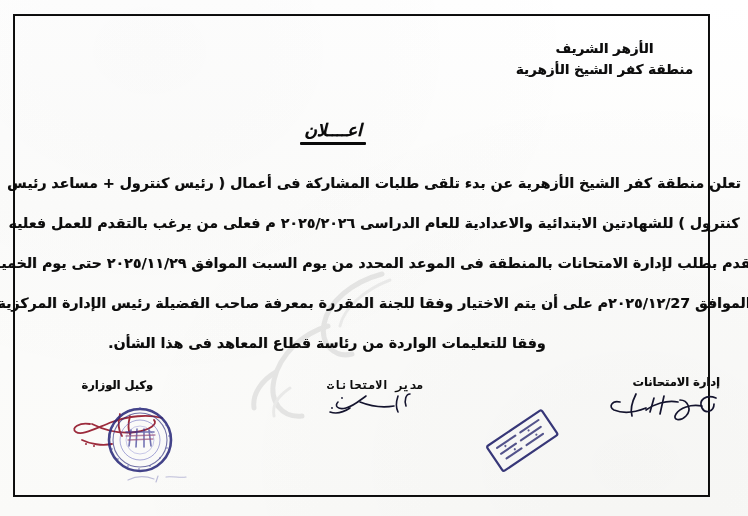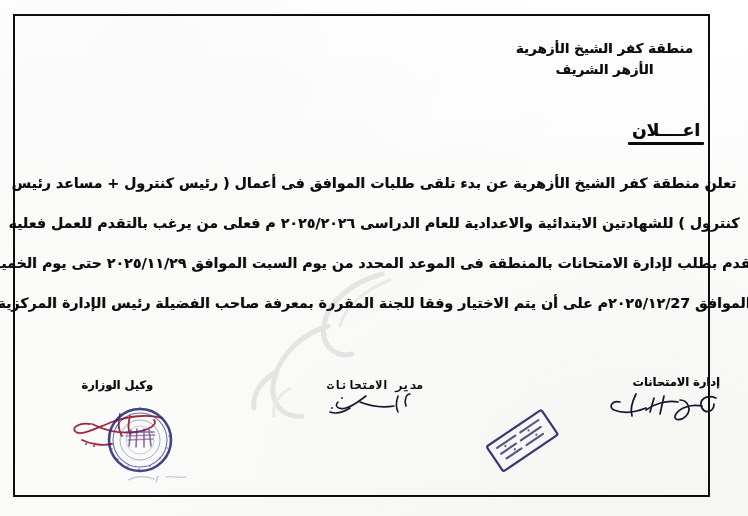--- a/index.html
+++ b/index.html
@@ -81,21 +81,22 @@
     white-space: nowrap;
     text-shadow: 0.4px 0 0 rgba(0,0,0,0.55);
   }
 
   
   #title-wrap {
     position: absolute;
     left: 2px;
     right: 0;
     top: 120px;
-    text-align: right;
+    text-align: center;
+    font-style: italic;
   }
   #title-inner {
     display: inline-block;
     position: relative;
     padding: 0 6px 5px 6px;
     transform: translateX(-42px);
   }
   #announce-title {
     font-size: 17px;
     font-weight: bold;
@@ -201,43 +202,46 @@
     </g>
     <g fill="none" stroke="#b4b4b4" stroke-width="3" stroke-linecap="round">
       <path d="M158 12 C 132 22, 112 40, 108 58"></path>
       <path d="M58 120 C 46 128, 40 138, 42 148"></path>
     </g>
   </svg>
 
   <div id="frame"></div>
 
   <div id="header">
+    <div class="hline">الأزهر الشريف</div>
     <div class="hline">منطقة كفر الشيخ الأزهرية</div>
-    <div class="hline">الأزهر الشريف</div>
   </div>
 
   <div id="title-wrap">
     <span id="title-inner">
       <span id="announce-title">اعــــلان</span>
       <span id="title-underline"></span>
     </span>
   </div>
 
   <div id="body-text">
     <div class="bline">
-        <span>تعلن منطقة كفر الشيخ الأزهرية عن بدء تلقى طلبات الموافق فى أعمال ( رئيس كنترول + مساعد رئيس</span>
+        <span>تعلن منطقة كفر الشيخ الأزهرية عن بدء تلقى طلبات المشاركة فى أعمال ( رئيس كنترول + مساعد رئيس</span>
       </div>
     <div class="bline">
         <span>كنترول ) للشهادتين الابتدائية والاعدادية للعام الدراسى ٢٠٢٥/٢٠٢٦ م فعلى من يرغب بالتقدم للعمل فعليه</span>
       </div>
     <div class="bline">
         <span>التقدم بطلب لإدارة الامتحانات بالمنطقة فى الموعد المحدد من يوم السبت الموافق ٢٠٢٥/١١/٢٩ حتى يوم الخميس</span>
       </div>
     <div class="bline">
         <span>الموافق ٢٠٢٥/١٢/27م على أن يتم الاختيار وفقا للجنة المقررة بمعرفة صاحب الفضيلة رئيس الإدارة المركزية</span>
+      </div>
+    <div class="bline last">
+        <span>وفقا للتعليمات الواردة من رئاسة قطاع المعاهد فى هذا الشأن.</span>
       </div>
   </div>
 
   <div class="sig-label" id="sig-label-ministry">وكيل الوزارة</div>
   <div class="sig-label" id="sig-label-exam-director">مدير الامتحانات</div>
   <div class="sig-label" id="sig-label-exam-admin">إدارة الامتحانات</div>
 
   <svg class="sig-ink" id="sig-ink-admin" width="120" height="36" viewBox="0 0 120 36">
     <g fill="none" stroke="#14142e" stroke-width="1.7" stroke-linecap="round">
       <path d="M110 10 C 100 6, 92 12, 96 20 C 99 26, 108 24, 108 16"></path>

